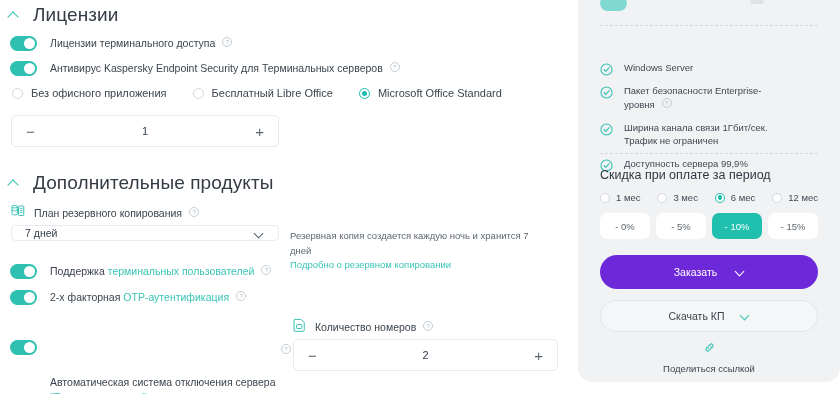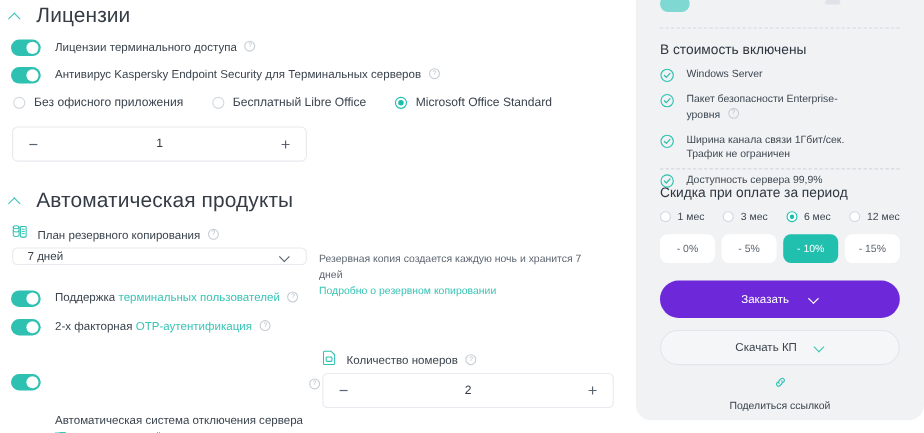--- a/index.html
+++ b/index.html
@@ -264,21 +264,21 @@
     color: #3f4852;
     line-height: 1.45;
   }
 
   .mes-row {
     display: flex;
     align-items: center;
   }
   .mes-item {
     display: flex;
-    align-items: flex-start;
+    align-items: center;
     flex: 1;
   }
   .mes-lbl {
     font-size: 9.5px;
     color: #3f4852;
     margin-left: 6px;
     white-space: nowrap;
   }
   .radio-sm {
     width: 10px; height: 10px;
@@ -404,21 +404,21 @@
   <div class="stepper-wrap" style="position:absolute;left:11px;top:115px;width:268px;">
     <div class="stepper">
       <span class="sign">−</span>
       <span class="val">1</span>
       <span class="sign">+</span>
     </div>
   </div>
 
   <div class="section-head" style="position:absolute;left:0;top:172px;">
     <span class="chevron-up"></span>
-    <span class="section-title">Автоматическая продукты</span>
+    <span class="section-title">Дополнительные продукты</span>
   </div>
 
   <div class="field-head" style="position:absolute;left:11px;top:204px;">
     <span>
       <svg width="14" height="14" viewBox="0 0 16 16" fill="none">
         <ellipse cx="4.2" cy="3" rx="3" ry="1.5" stroke="#2ec0b1" stroke-width="1.1"></ellipse>
         <path d="M1.2 3v8c0 .8 1.34 1.5 3 1.5s3-.7 3-1.5V3" stroke="#2ec0b1" stroke-width="1.1"></path>
         <path d="M1.2 6.3c0 .83 1.34 1.5 3 1.5s3-.67 3-1.5" stroke="#2ec0b1" stroke-width="1.1"></path>
         <rect x="8.6" y="2.2" width="6" height="11" rx="1" stroke="#2ec0b1" stroke-width="1.1"></rect>
         <path d="M10 5h3.2M10 7.3h3.2M10 9.6h3.2" stroke="#2ec0b1" stroke-width="1"></path>
@@ -473,21 +473,20 @@
 
 </div>
 
 <div class="right-panel">
 
   <div class="panel-top-stub"></div>
   <div class="panel-top-stub2"></div>
 
   <div class="dashed-div" style="position:absolute;left:22px;right:22px;top:49px;"></div>
 
-  <div class="panel-h" style="position:absolute;left:22px;top:62px;">В стоимость включены</div>
 
   <div style="position:absolute;left:22px;top:85px;right:18px;display:flex;flex-direction:column;gap:9px;">
     <div class="incl-item">
       <span class="check-circ">
         <svg width="13" height="13" viewBox="0 0 14 14" fill="none">
             <circle cx="7" cy="7" r="6" stroke="#2ec0b1" stroke-width="1.1"></circle>
             <path d="M4.3 7.1l1.9 1.9 3.6-3.9" stroke="#2ec0b1" stroke-width="1.2" stroke-linecap="round" stroke-linejoin="round"></path>
           </svg>
       </span>
       <span class="incl-text">Windows Server</span>

